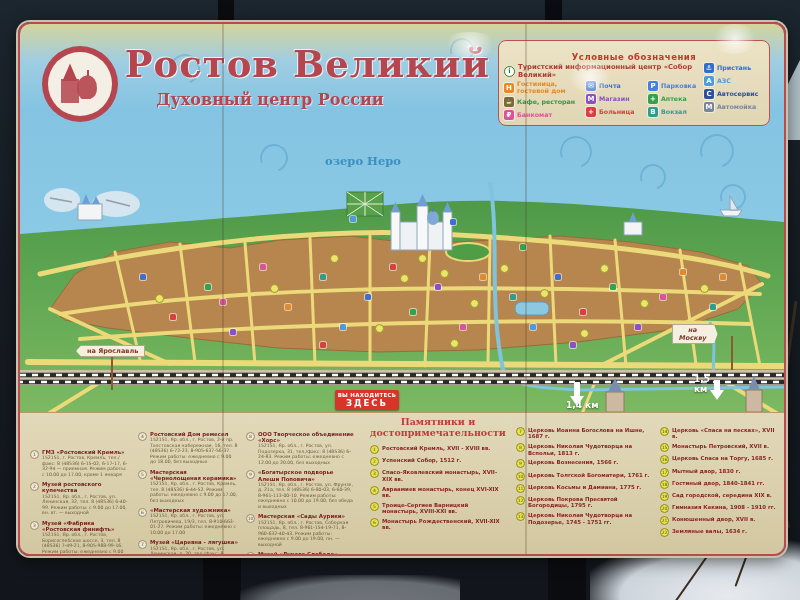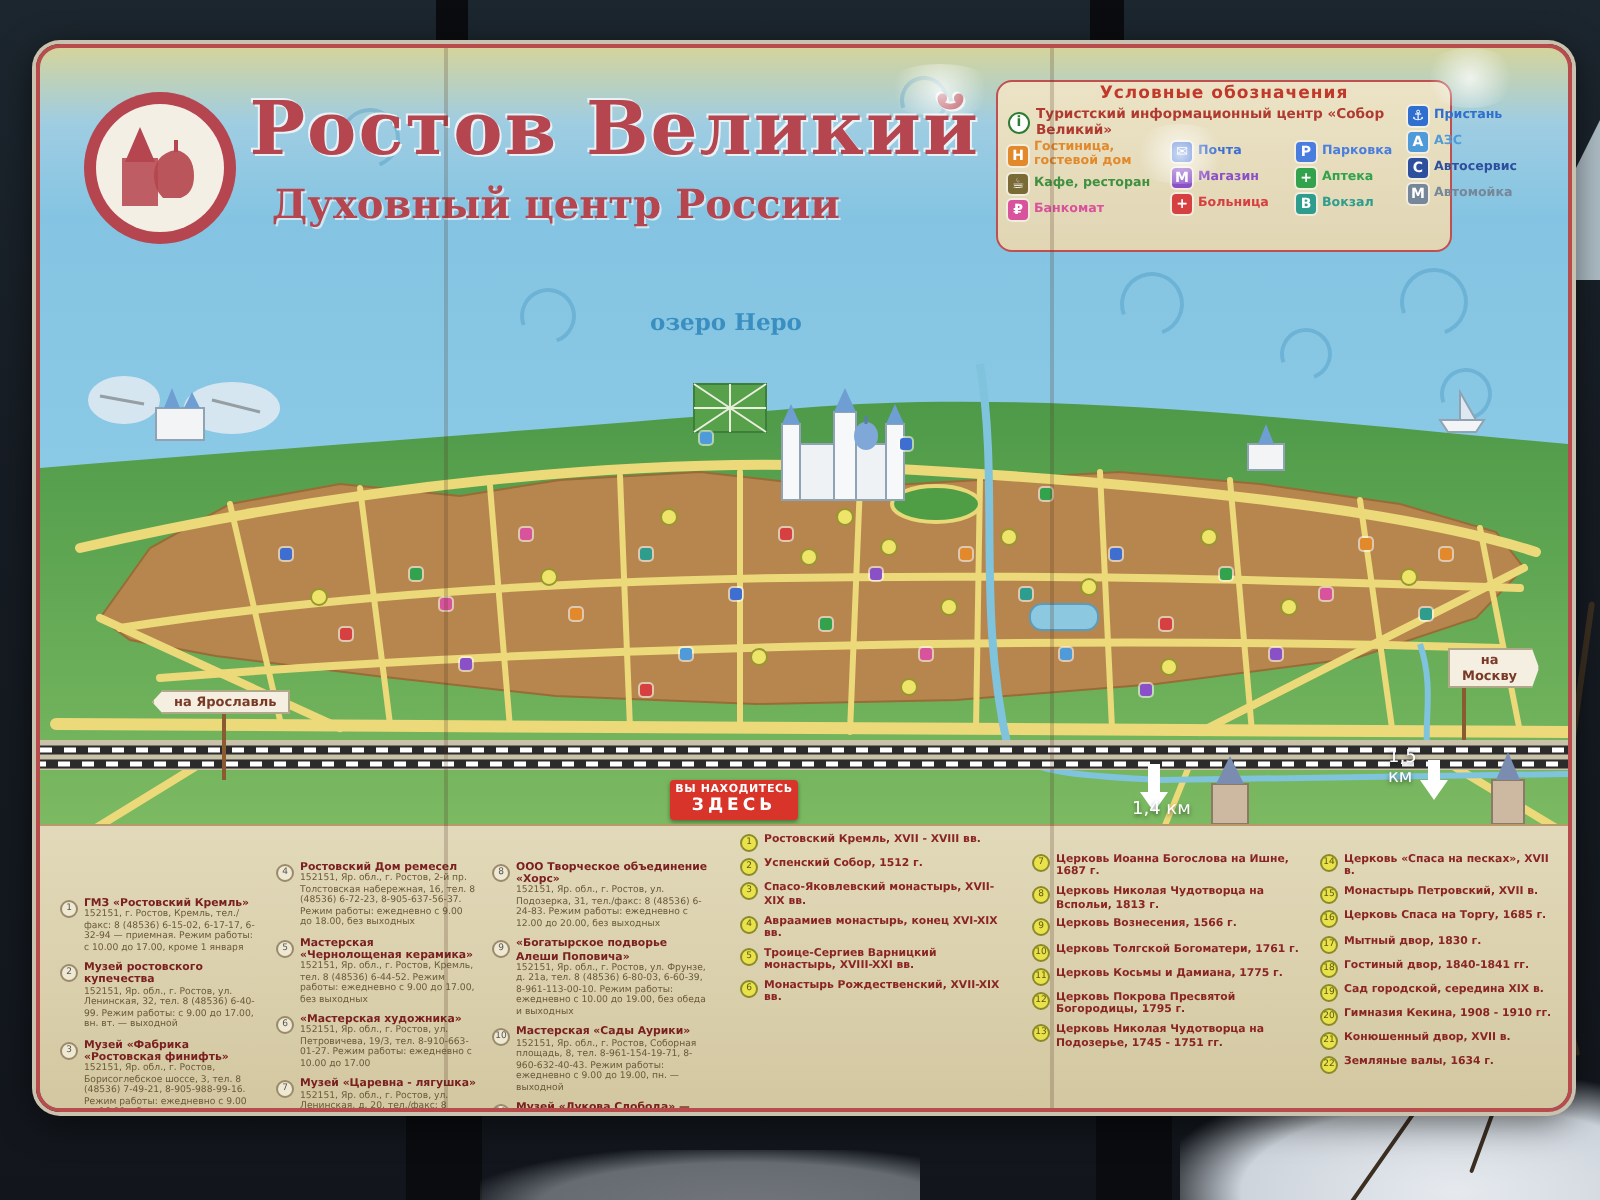--- a/index.html
+++ b/index.html
@@ -19,30 +19,30 @@
   .seam{position:absolute;top:0;bottom:0;width:2px;background:rgba(80,50,30,.22);z-index:40;}
   .stain{position:absolute;border-radius:50%;background:radial-gradient(circle,rgba(255,255,255,.75),rgba(255,255,255,0) 70%);z-index:35;}
   .swirl{position:absolute;border:2px solid rgba(60,140,185,.33);border-radius:50%;border-bottom-color:transparent;transform:rotate(25deg);}
   
   #emblem{position:absolute;left:22px;top:22px;width:76px;height:76px;border-radius:50%;
     background:#b5454e;display:flex;align-items:center;justify-content:center;z-index:5;}
   #emblem .inner{width:64px;height:64px;border-radius:50%;background:#f4efe4;display:flex;align-items:center;justify-content:center;}
   .title{position:absolute;left:104px;top:18px;width:400px;text-align:center;
     font-family:"DejaVu Serif",serif;font-weight:bold;font-size:37px;color:#b5454e;
     text-shadow:1px 1px 0 #e8f2f6,-1px -1px 0 #e8f2f6;letter-spacing:1px;z-index:5;}
-  .subtitle{position:absolute;left:100px;top:66px;width:300px;text-align:right;
-    font-family:"DejaVu Serif",serif;font-weight:bold;font-size:20px;color:#b5454e;
+  .subtitle{position:absolute;left:100px;top:66px;width:300px;text-align:center;
+    font-family:"DejaVu Serif",serif;font-weight:bold;font-size:16px;color:#b5454e;
     text-shadow:1px 1px 0 rgba(255,255,255,.6);z-index:5;}
   .caption{position:absolute;left:2px;top:92px;width:480px;text-align:center;
     font-family:"DejaVu Serif",serif;font-weight:bold;font-size:15.5px;color:#f2f8fb;
     text-shadow:1px 1px 1px rgba(60,100,130,.6);z-index:5;}
   
-  #legend{position:absolute;left:478px;top:16px;width:228px;height:86px;z-index:30;
+  #legend{position:absolute;left:478px;top:16px;width:272px;height:86px;z-index:30;
     background:linear-gradient(180deg,#ece3c6,#e0d6b4);border:1.5px solid #c05050;border-radius:8px;
-    padding:1px 5px;box-sizing:border-box;}
+    padding:11px 5px;box-sizing:border-box;}
   #legend .lg-title{text-align:center;font-size:8.5px;font-weight:bold;color:#c0392b;letter-spacing:.5px;}
   #legend .lg-flex{display:flex;}
   #legend .lg-main{flex:1;}
   #legend .lg-info{display:flex;align-items:center;gap:3px;margin:1px 0 2px 0;}
   #legend .lg-info .i-ic{width:9px;height:9px;border-radius:50%;background:#fff;border:1.5px solid #2e7d32;
      color:#2e7d32;font-size:7px;font-weight:bold;text-align:center;line-height:9px;flex:0 0 auto;}
   #legend .lg-info span{font-size:6.8px;font-weight:bold;color:#b03a30;}
   #legend .lg-grid{display:flex;gap:4px;}
   #legend .lg-col{display:flex;flex-direction:column;gap:3px;}
   #legend .lg-col.c1{width:78px}#legend .lg-col.c2{width:58px}#legend .lg-col.c3{width:56px}
@@ -57,22 +57,22 @@
   .maplabel{position:absolute;z-index:20;}
   #lake-label{left:268px;top:30px;width:150px;text-align:center;color:#3a8fc0;
     font-weight:bold;font-size:11.5px;font-family:"DejaVu Serif",serif;}
   #yah{left:315px;top:266px;width:62px;background:#d8342a;border-radius:2px;color:#fff;
     text-align:center;padding:2px 1px;box-shadow:0 1px 2px rgba(0,0,0,.4);}
   #yah .l1{font-size:5.5px;font-weight:bold;letter-spacing:.3px;}
   #yah .l2{font-size:8.5px;font-weight:bold;letter-spacing:2px;}
   .signpost{background:#f4efe0;border:1px solid #b0a888;color:#7a3a28;font-weight:bold;
     font-size:6.5px;text-align:center;padding:1px 6px;}
   #sign-left{left:56px;top:221px;clip-path:polygon(0 50%,8% 0,100% 0,100% 100%,8% 100%);padding-left:10px;}
-  #sign-right{left:704px;top:200px;clip-path:polygon(0 0,92% 0,100% 50%,92% 100%,0 100%);padding-right:10px;}
-  .dist{position:absolute;color:#fff;font-weight:normal;font-size:9px;text-shadow:0 1px 2px rgba(0,0,0,.5);z-index:20;}
+  #sign-right{left:652px;top:200px;clip-path:polygon(0 0,92% 0,100% 50%,92% 100%,0 100%);padding-right:10px;font-style:italic;}
+  .dist{position:absolute;color:#fff;font-weight:bold;font-size:9px;text-shadow:0 1px 2px rgba(0,0,0,.5);z-index:20;}
   #dist-left{left:546px;top:276px;}
   #dist-right{left:674px;top:250px;}
   .mk{position:absolute;width:6px;height:6px;border-radius:1.5px;box-shadow:0 0 0 1px rgba(255,255,255,.55);z-index:15;}
   .dot{position:absolute;width:7px;height:7px;border-radius:50%;background:#efe46a;border:1px solid #97972f;z-index:15;}
   
   #bottom{position:absolute;left:0;top:388px;width:764px;height:142px;z-index:12;
     background:linear-gradient(180deg,#e2d9ba 0%,#d9cfab 60%,#d2c7a0 100%);
     border-top:1px solid #b89a6a;display:flex;padding:4px 8px 4px 10px;box-sizing:border-box;}
   #museums{width:328px;position:relative;}
   #museums h2{margin:0;font-family:"DejaVu Serif",serif;font-size:21px;color:#8a2020;
@@ -461,20 +461,24 @@
                 <div class="badge">11</div>
                 <div>
                   <div class="nm">Музей «Лукова Слобода» — народная академия ухи «Щучье подворье»</div>
                 </div>
               </div>
             </div>
         </div>
       </div>
       <div id="monuments">
         <div class="mon-col c1" id="mon-c1">
+          <div id="mon-header">
+            <div>Памятники и</div>
+            <div>достопримечательности</div>
+          </div>
         <div class="mon-item">
               <div class="dotb">1</div>
               <div class="txt">Ростовский Кремль, XVII - XVIII вв.</div>
             </div>
             <div class="mon-item">
               <div class="dotb">2</div>
               <div class="txt">Успенский Собор, 1512 г.</div>
             </div>
             <div class="mon-item">
               <div class="dotb">3</div>

